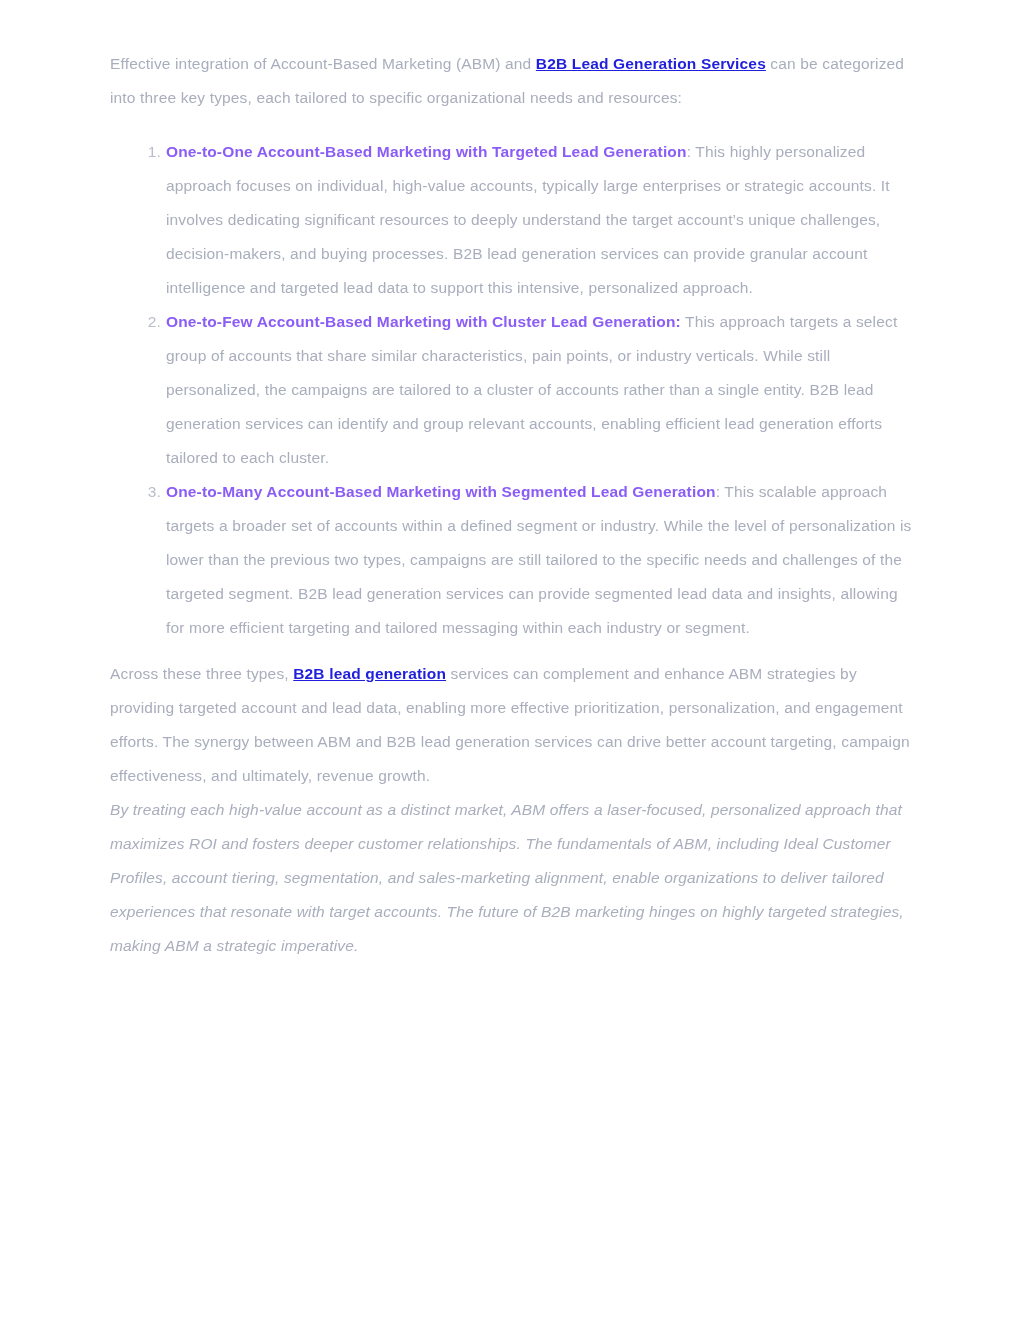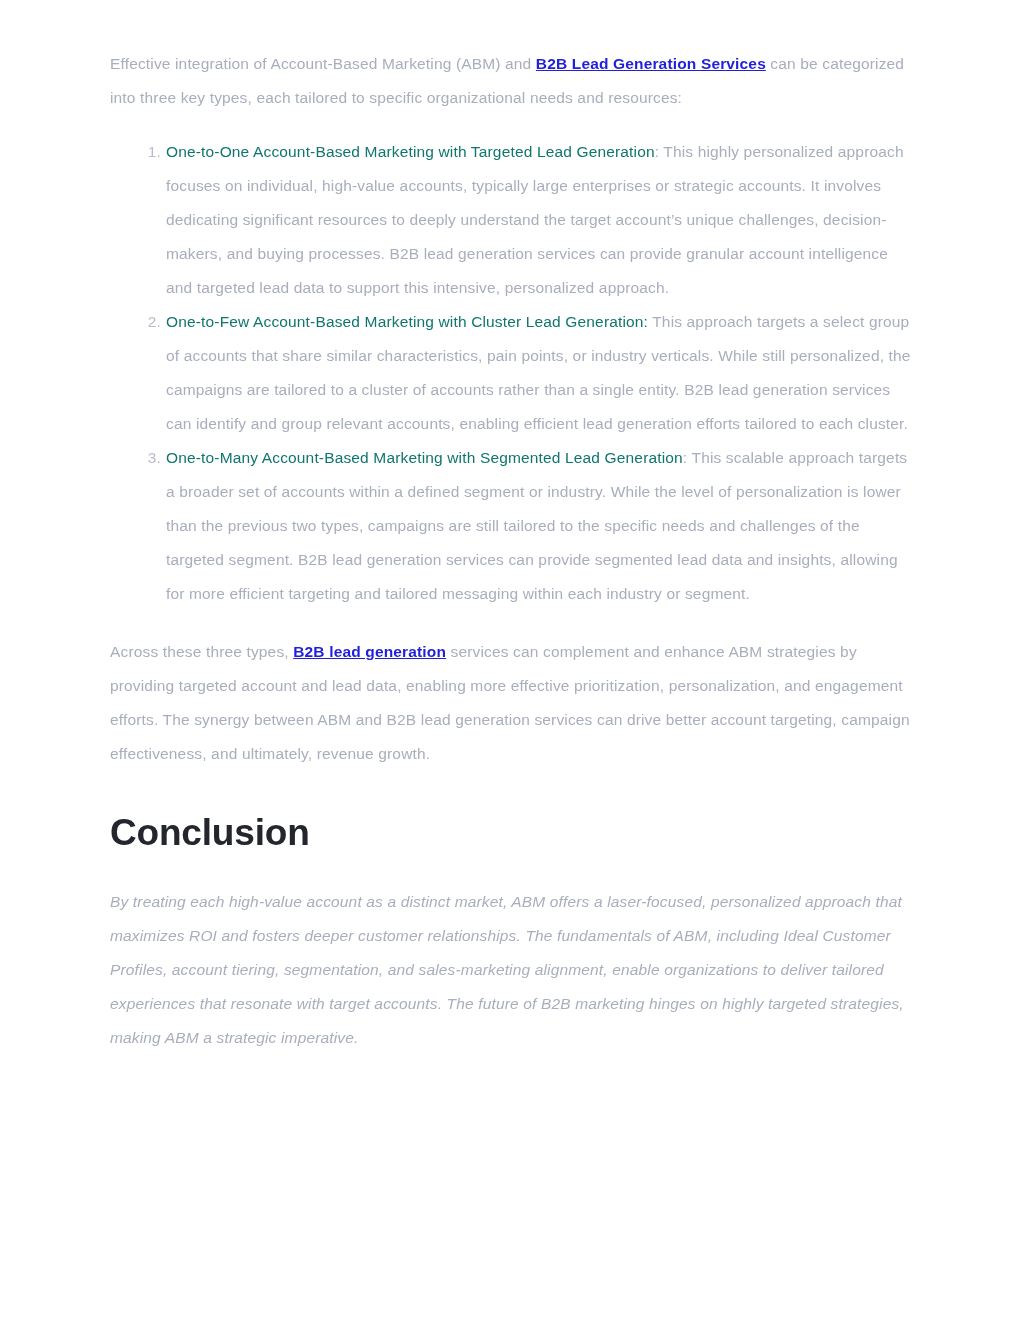--- a/index.html
+++ b/index.html
@@ -30,21 +30,21 @@
     margin: 0;
     color: #a9aebd;
     font-size: 15.5px;
     line-height: 34px;
     letter-spacing: 0.01em;
   }
   p.intro {
     margin-bottom: 20px;
   }
   p.closing {
-    margin-top: 24px;
+    margin-top: 12px;
   }
   ol.type-list {
     margin: 0;
     padding: 0 0 0 56px;
     list-style: none;
     counter-reset: typeitem;
   }
   ol.type-list > li {
     position: relative;
     color: #a9aebd;
@@ -56,22 +56,22 @@
   ol.type-list > li::before {
     content: counter(typeitem) ".";
     position: absolute;
     left: -27px;
     width: 22px;
     text-align: right;
     color: #b9bdc9;
     font-weight: 400;
   }
   .item-title {
-    font-weight: 400;
-    color: #0f766e;
+    font-weight: 700;
+    color: #8b5cf6;
   }
   .link-strong {
     font-weight: 700;
     color: #1f1fdd;
   }
   h2.section-heading {
     margin: 40px 0 30px 0;
     color: #24262e;
     font-size: 37px;
     line-height: 44px;
@@ -92,18 +92,17 @@
     <p class="body-text intro"><span>Effective integration of Account-Based Marketing (ABM) and </span><a class="link-strong" href="#">B2B Lead Generation Services</a><span> can be categorized into three key types, each tailored to specific organizational needs and resources:</span></p>
 
     <ol class="type-list">
       <li><span class="item-title">One-to-One Account-Based Marketing with Targeted Lead Generation</span><span>:</span><span> This highly personalized approach focuses on individual, high-value accounts, typically large enterprises or strategic accounts. It involves dedicating significant resources to deeply understand the target account’s unique challenges, decision-makers, and buying processes. B2B lead generation services can provide granular account intelligence and targeted lead data to support this intensive, personalized approach.</span></li>
       <li><span class="item-title">One-to-Few Account-Based Marketing with Cluster Lead Generation:</span><span></span><span> This approach targets a select group of accounts that share similar characteristics, pain points, or industry verticals. While still personalized, the campaigns are tailored to a cluster of accounts rather than a single entity. B2B lead generation services can identify and group relevant accounts, enabling efficient lead generation efforts tailored to each cluster.</span></li>
       <li><span class="item-title">One-to-Many Account-Based Marketing with Segmented Lead Generation</span><span>:</span><span> This scalable approach targets a broader set of accounts within a defined segment or industry. While the level of personalization is lower than the previous two types, campaigns are still tailored to the specific needs and challenges of the targeted segment. B2B lead generation services can provide segmented lead data and insights, allowing for more efficient targeting and tailored messaging within each industry or segment.</span></li>
     </ol>
 
     <p class="body-text closing"><span>Across these three types, </span><a class="link-strong" href="#">B2B lead generation</a><span> services can complement and enhance ABM strategies by providing targeted account and lead data, enabling more effective prioritization, personalization, and engagement efforts. The synergy between ABM and B2B lead generation services can drive better account targeting, campaign effectiveness, and ultimately, revenue growth.</span></p>
 
-    <h2 class="section-heading">Conclusion</h2>
 
     <p class="body-text conclusion-body">By treating each high-value account as a distinct market, ABM offers a laser-focused, personalized approach that maximizes ROI and fosters deeper customer relationships. The fundamentals of ABM, including Ideal Customer Profiles, account tiering, segmentation, and sales-marketing alignment, enable organizations to deliver tailored experiences that resonate with target accounts. The future of B2B marketing hinges on highly targeted strategies, making ABM a strategic imperative.</p>
 
   </div>
 </div>
 
 </body></html>

